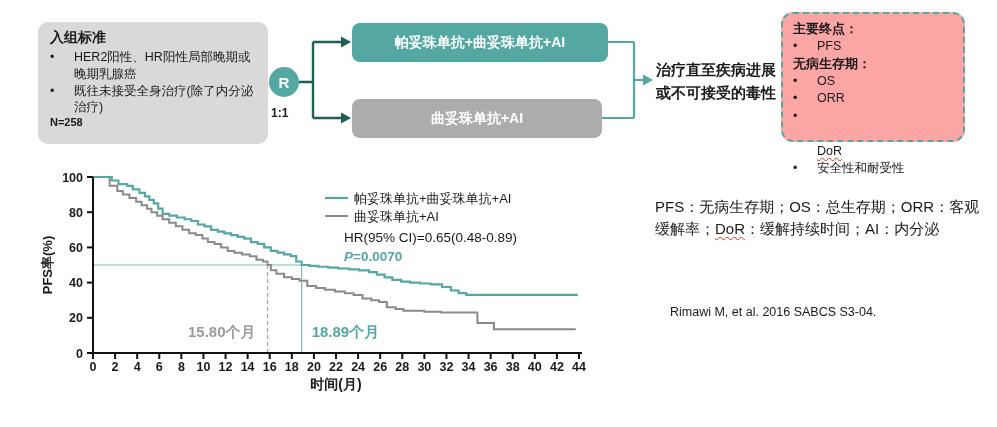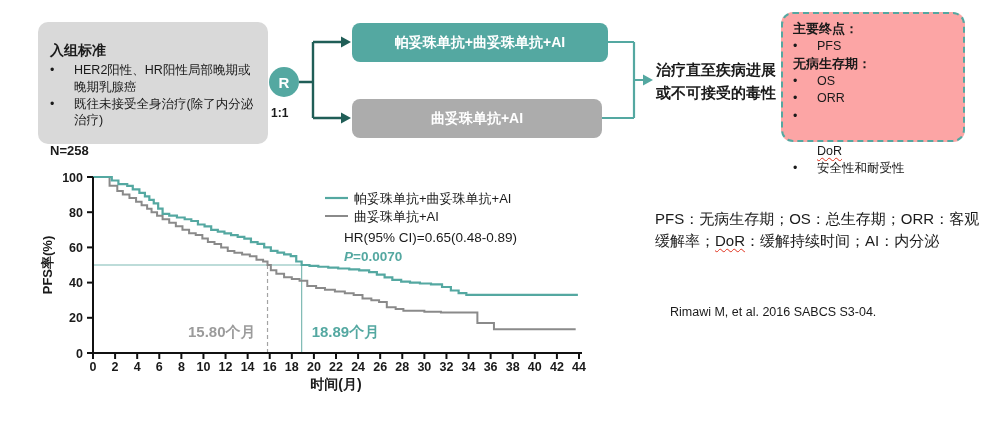--- a/index.html
+++ b/index.html
@@ -1,25 +1,25 @@
 <!DOCTYPE html>
 <html><head>
 <meta charset="utf-8">
 <style>
   html,body{margin:0;padding:0;background:#fff;}
   #app{position:relative;width:997px;height:427px;background:#fff;overflow:hidden;
        font-family:"Liberation Sans","DejaVu Sans",sans-serif;color:#1a1a1a;}
 
   
   .crit-box{position:absolute;left:38px;top:22px;width:230px;height:122px;
-            background:#d9d9d9;border-radius:10px;padding:20px 12px;box-sizing:border-box;}
+            background:#d9d9d9;border-radius:10px;padding:7px 12px;box-sizing:border-box;}
   .crit-title{font-size:14px;font-weight:700;margin-bottom:2px;}
   .crit-item{display:flex;font-size:12.5px;line-height:1.34;}
   .crit-item .bullet{width:11px;flex:0 0 11px;margin-right:13px;}
-  .crit-n{font-size:13px;font-weight:700;margin-top:14px;}
+  .crit-n{font-size:11px;font-weight:700;margin-top:0;}
 
   .r-circle{position:absolute;left:269px;top:67px;width:30px;height:30px;border-radius:50%;
             background:#54a8a1;color:#fff;font-weight:700;font-size:15px;
             display:flex;align-items:center;justify-content:center;}
   .ratio{position:absolute;left:271px;top:106px;font-size:12px;font-weight:700;}
 
   #connectors{position:absolute;left:0;top:0;pointer-events:none;}
   .branch{stroke:#205e57;stroke-width:2.4;fill:none;}
   .branch-head{fill:#205e57;}
   .merge{stroke:#54a8a1;stroke-width:2.2;fill:none;}
@@ -35,21 +35,21 @@
 
   .endp-box{position:absolute;left:781px;top:12px;width:184px;height:130px;box-sizing:border-box;
             border:2px dashed #54a8a1;border-radius:12px;padding:6px 10px;background:#fca5a5;}
   .endp-h{font-size:13px;font-weight:700;line-height:17.5px;}
   .endp-item{display:flex;font-size:12.5px;line-height:17.5px;}
   .endp-item .bullet{width:10px;flex:0 0 10px;margin-right:14px;}
 
   .wavy{text-decoration:underline wavy #e0321e;text-decoration-thickness:1px;text-underline-offset:2px;margin-top:35px;}
 
   
-  .footnote{position:absolute;left:655px;top:208px;width:332px;font-size:15px;line-height:1.45;}
+  .footnote{position:absolute;left:655px;top:196px;width:332px;font-size:15px;line-height:1.45;}
   .citation{position:absolute;left:670px;top:305px;font-size:12.5px;}
 
   
   #km-svg{position:absolute;left:15px;top:160px;}
   #km-svg text{font-family:"Liberation Sans","DejaVu Sans",sans-serif;}
 </style>
 </head>
 <body>
 
 <div id="app">

